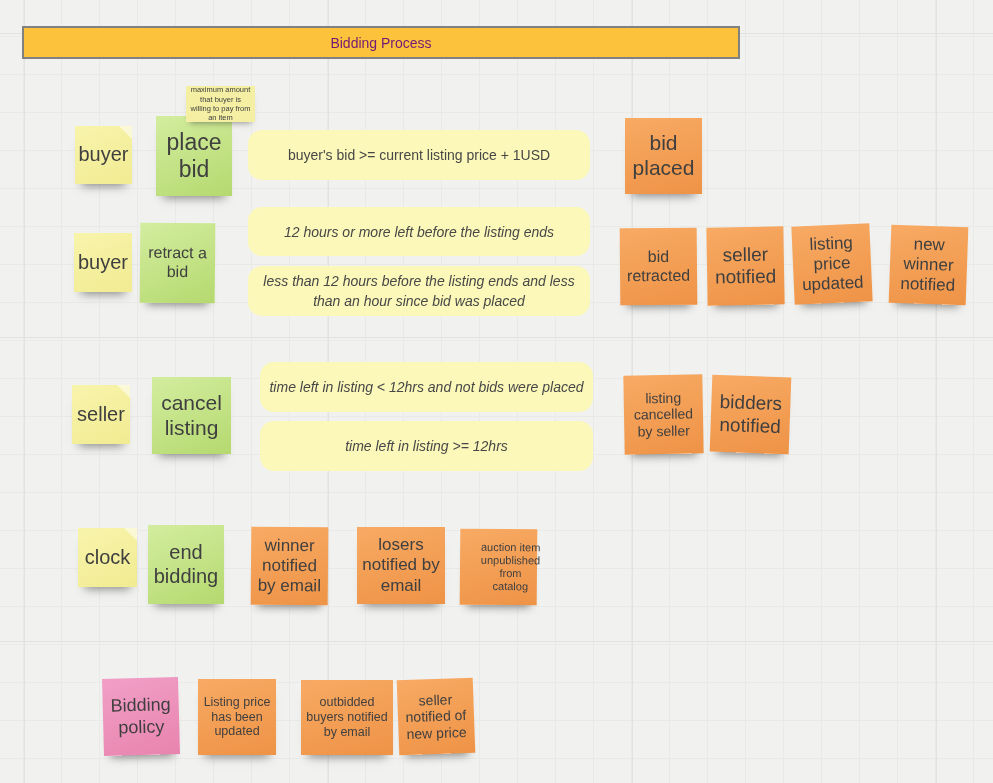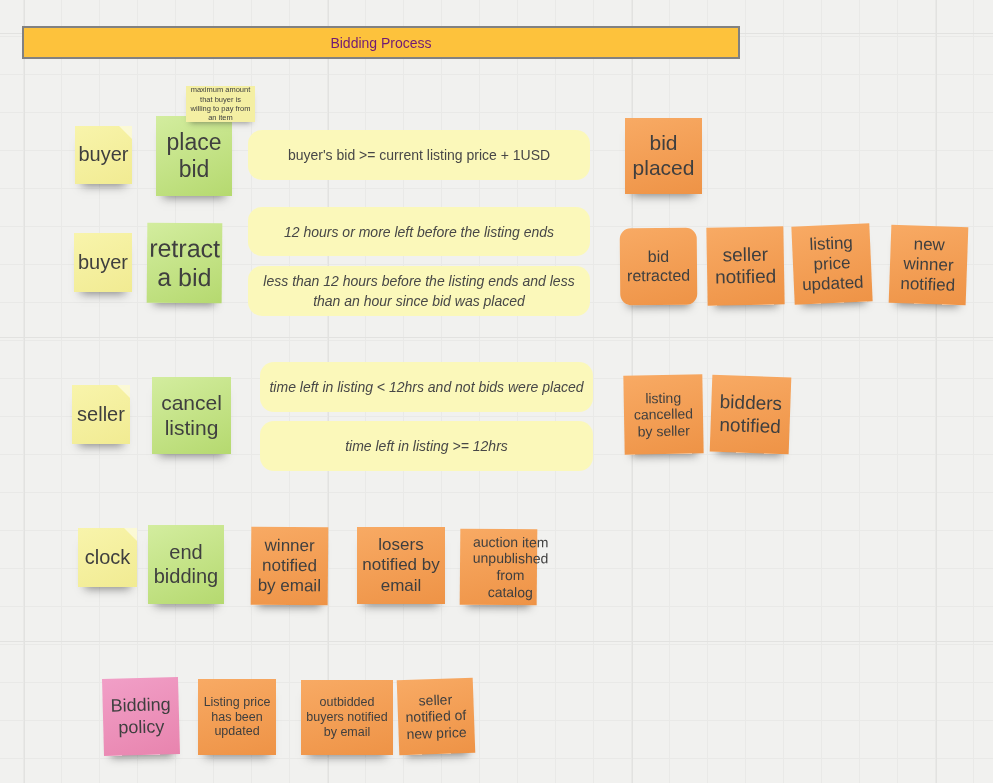--- a/index.html
+++ b/index.html
@@ -73,30 +73,30 @@
   <div class="pill" style="left:248px;top:130px;width:342px;height:50px;">
     <span class="txt">buyer's bid &gt;= current listing price + 1USD</span>
   </div>
   <div class="sticky orange" style="left:625px;top:118px;width:77px;height:76px;font-size:21px;">
     <span>bid placed</span>
   </div>
 
   <div class="sticky yellow" style="left:74px;top:233px;width:58px;height:59px;font-size:20px;">
     <span>buyer</span>
   </div>
-  <div class="sticky green" style="left:147px;top:223px;width:75px;height:80px;font-size:25px;transform:rotate(0.5deg);">
+  <div class="sticky green" style="left:140px;top:223px;width:75px;height:80px;font-size:16px;transform:rotate(0.5deg);">
     <span>retract a bid</span>
   </div>
   <div class="pill italic" style="left:248px;top:207px;width:342px;height:49px;">
     <span class="txt">12 hours or more left before the listing ends</span>
   </div>
   <div class="pill italic wrap" style="left:248px;top:266px;width:342px;height:50px;">
     <span class="txt">less than 12 hours before the listing ends and  less than an hour since bid was placed</span>
   </div>
-  <div class="sticky orange" style="left:620px;top:228px;width:77px;height:77px;font-size:16px;transform:rotate(-0.5deg);border-radius:11px;">
+  <div class="sticky orange" style="left:620px;top:228px;width:77px;height:77px;font-size:16px;transform:rotate(-0.5deg);">
     <span>bid retracted</span>
   </div>
   <div class="sticky orange" style="left:707px;top:227px;width:77px;height:78px;font-size:19px;transform:rotate(-1deg);">
     <span>seller notified</span>
   </div>
   <div class="sticky orange" style="left:793px;top:225px;width:78px;height:78px;font-size:17px;transform:rotate(-2.5deg);">
     <span>listing price updated</span>
   </div>
   <div class="sticky orange" style="left:890px;top:226px;width:77px;height:78px;font-size:17px;transform:rotate(2deg);">
     <span>new winner notified</span>
@@ -126,21 +126,21 @@
   </div>
   <div class="sticky yellow fold" style="left:78px;top:528px;width:59px;height:59px;font-size:20px;">
     <span>clock</span>
   </div>
   <div class="sticky orange" style="left:251px;top:527px;width:77px;height:78px;font-size:17px;transform:rotate(0.5deg);">
     <span>winner notified by email</span>
   </div>
   <div class="sticky orange" style="left:357px;top:527px;width:88px;height:77px;font-size:17px;">
     <span>losers notified by email</span>
   </div>
-  <div class="sticky orange" style="left:460px;top:529px;width:77px;height:76px;font-size:14px;transform:rotate(0.5deg);padding-left:27px;">
+  <div class="sticky orange" style="left:460px;top:529px;width:77px;height:76px;font-size:11px;transform:rotate(0.5deg);padding-left:27px;">
     <span>auction item unpublished from catalog</span>
   </div>
 
   <div class="sticky pink" style="left:103px;top:678px;width:76px;height:77px;font-size:18px;transform:rotate(-1.5deg);">
     <span>Bidding policy</span>
   </div>
   <div class="sticky orange" style="left:198px;top:679px;width:78px;height:76px;font-size:12.5px;">
     <span>Listing price has been updated</span>
   </div>
   <div class="sticky orange" style="left:301px;top:680px;width:92px;height:75px;font-size:12.5px;">

